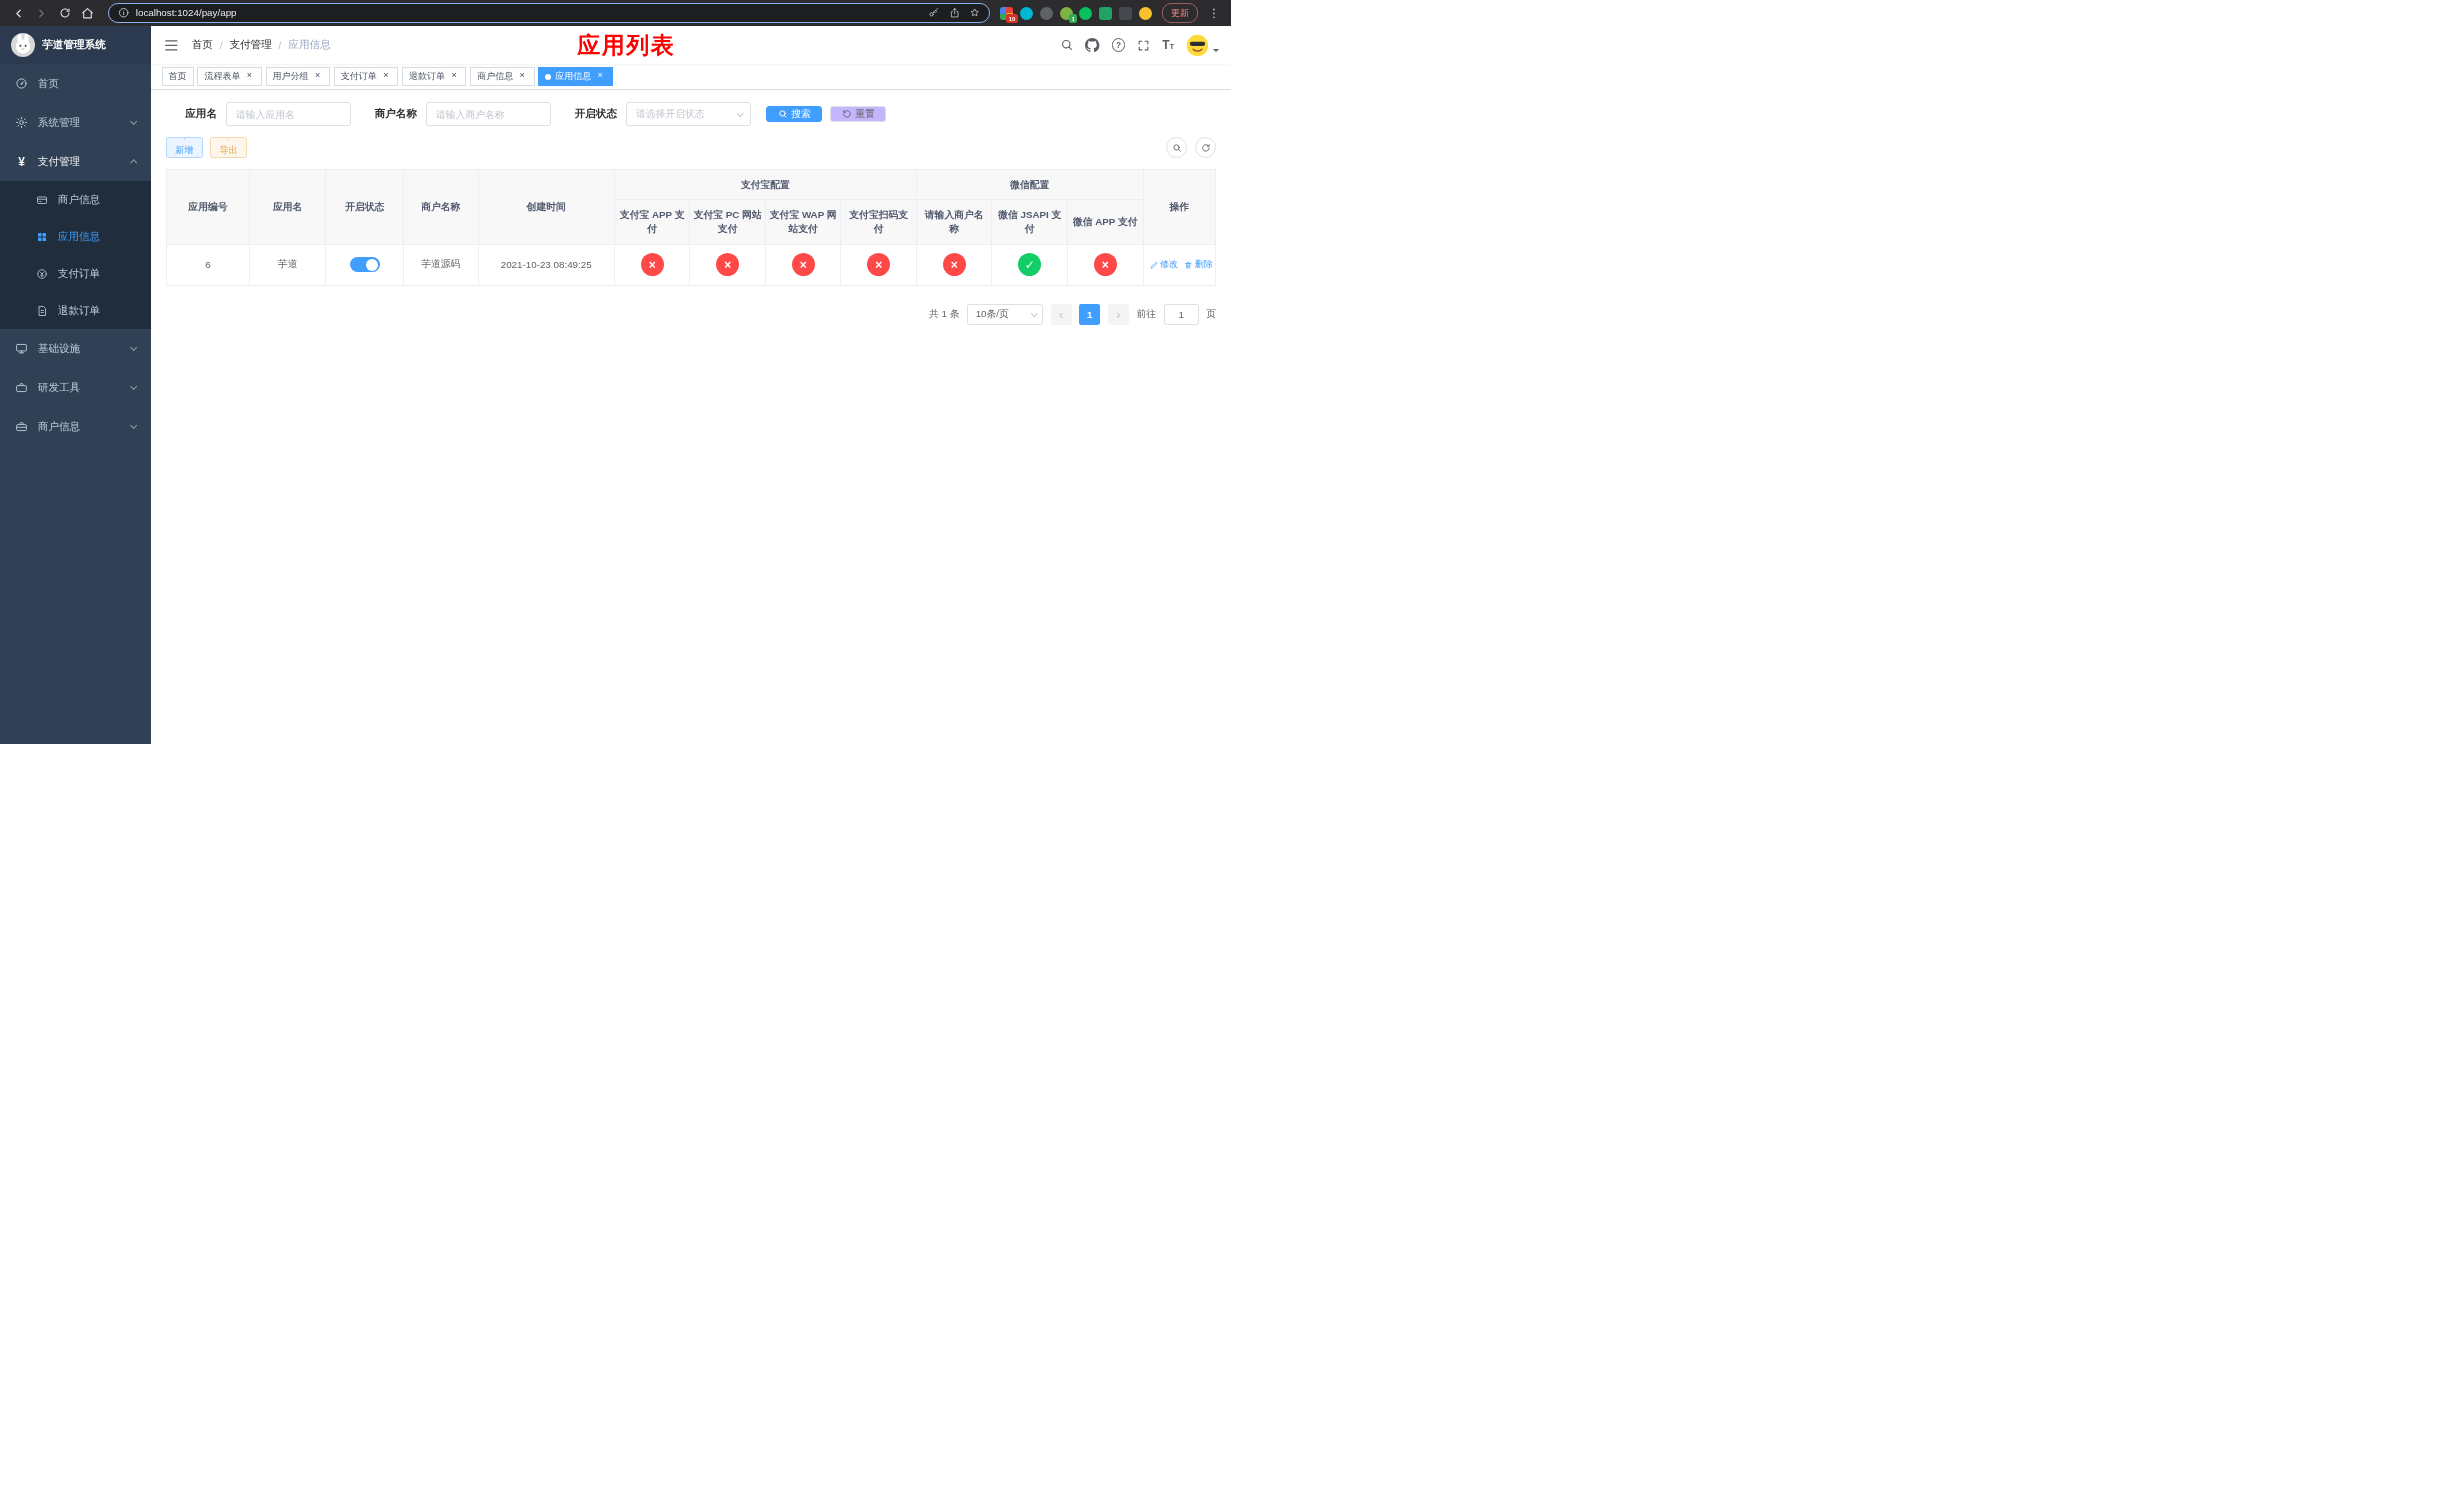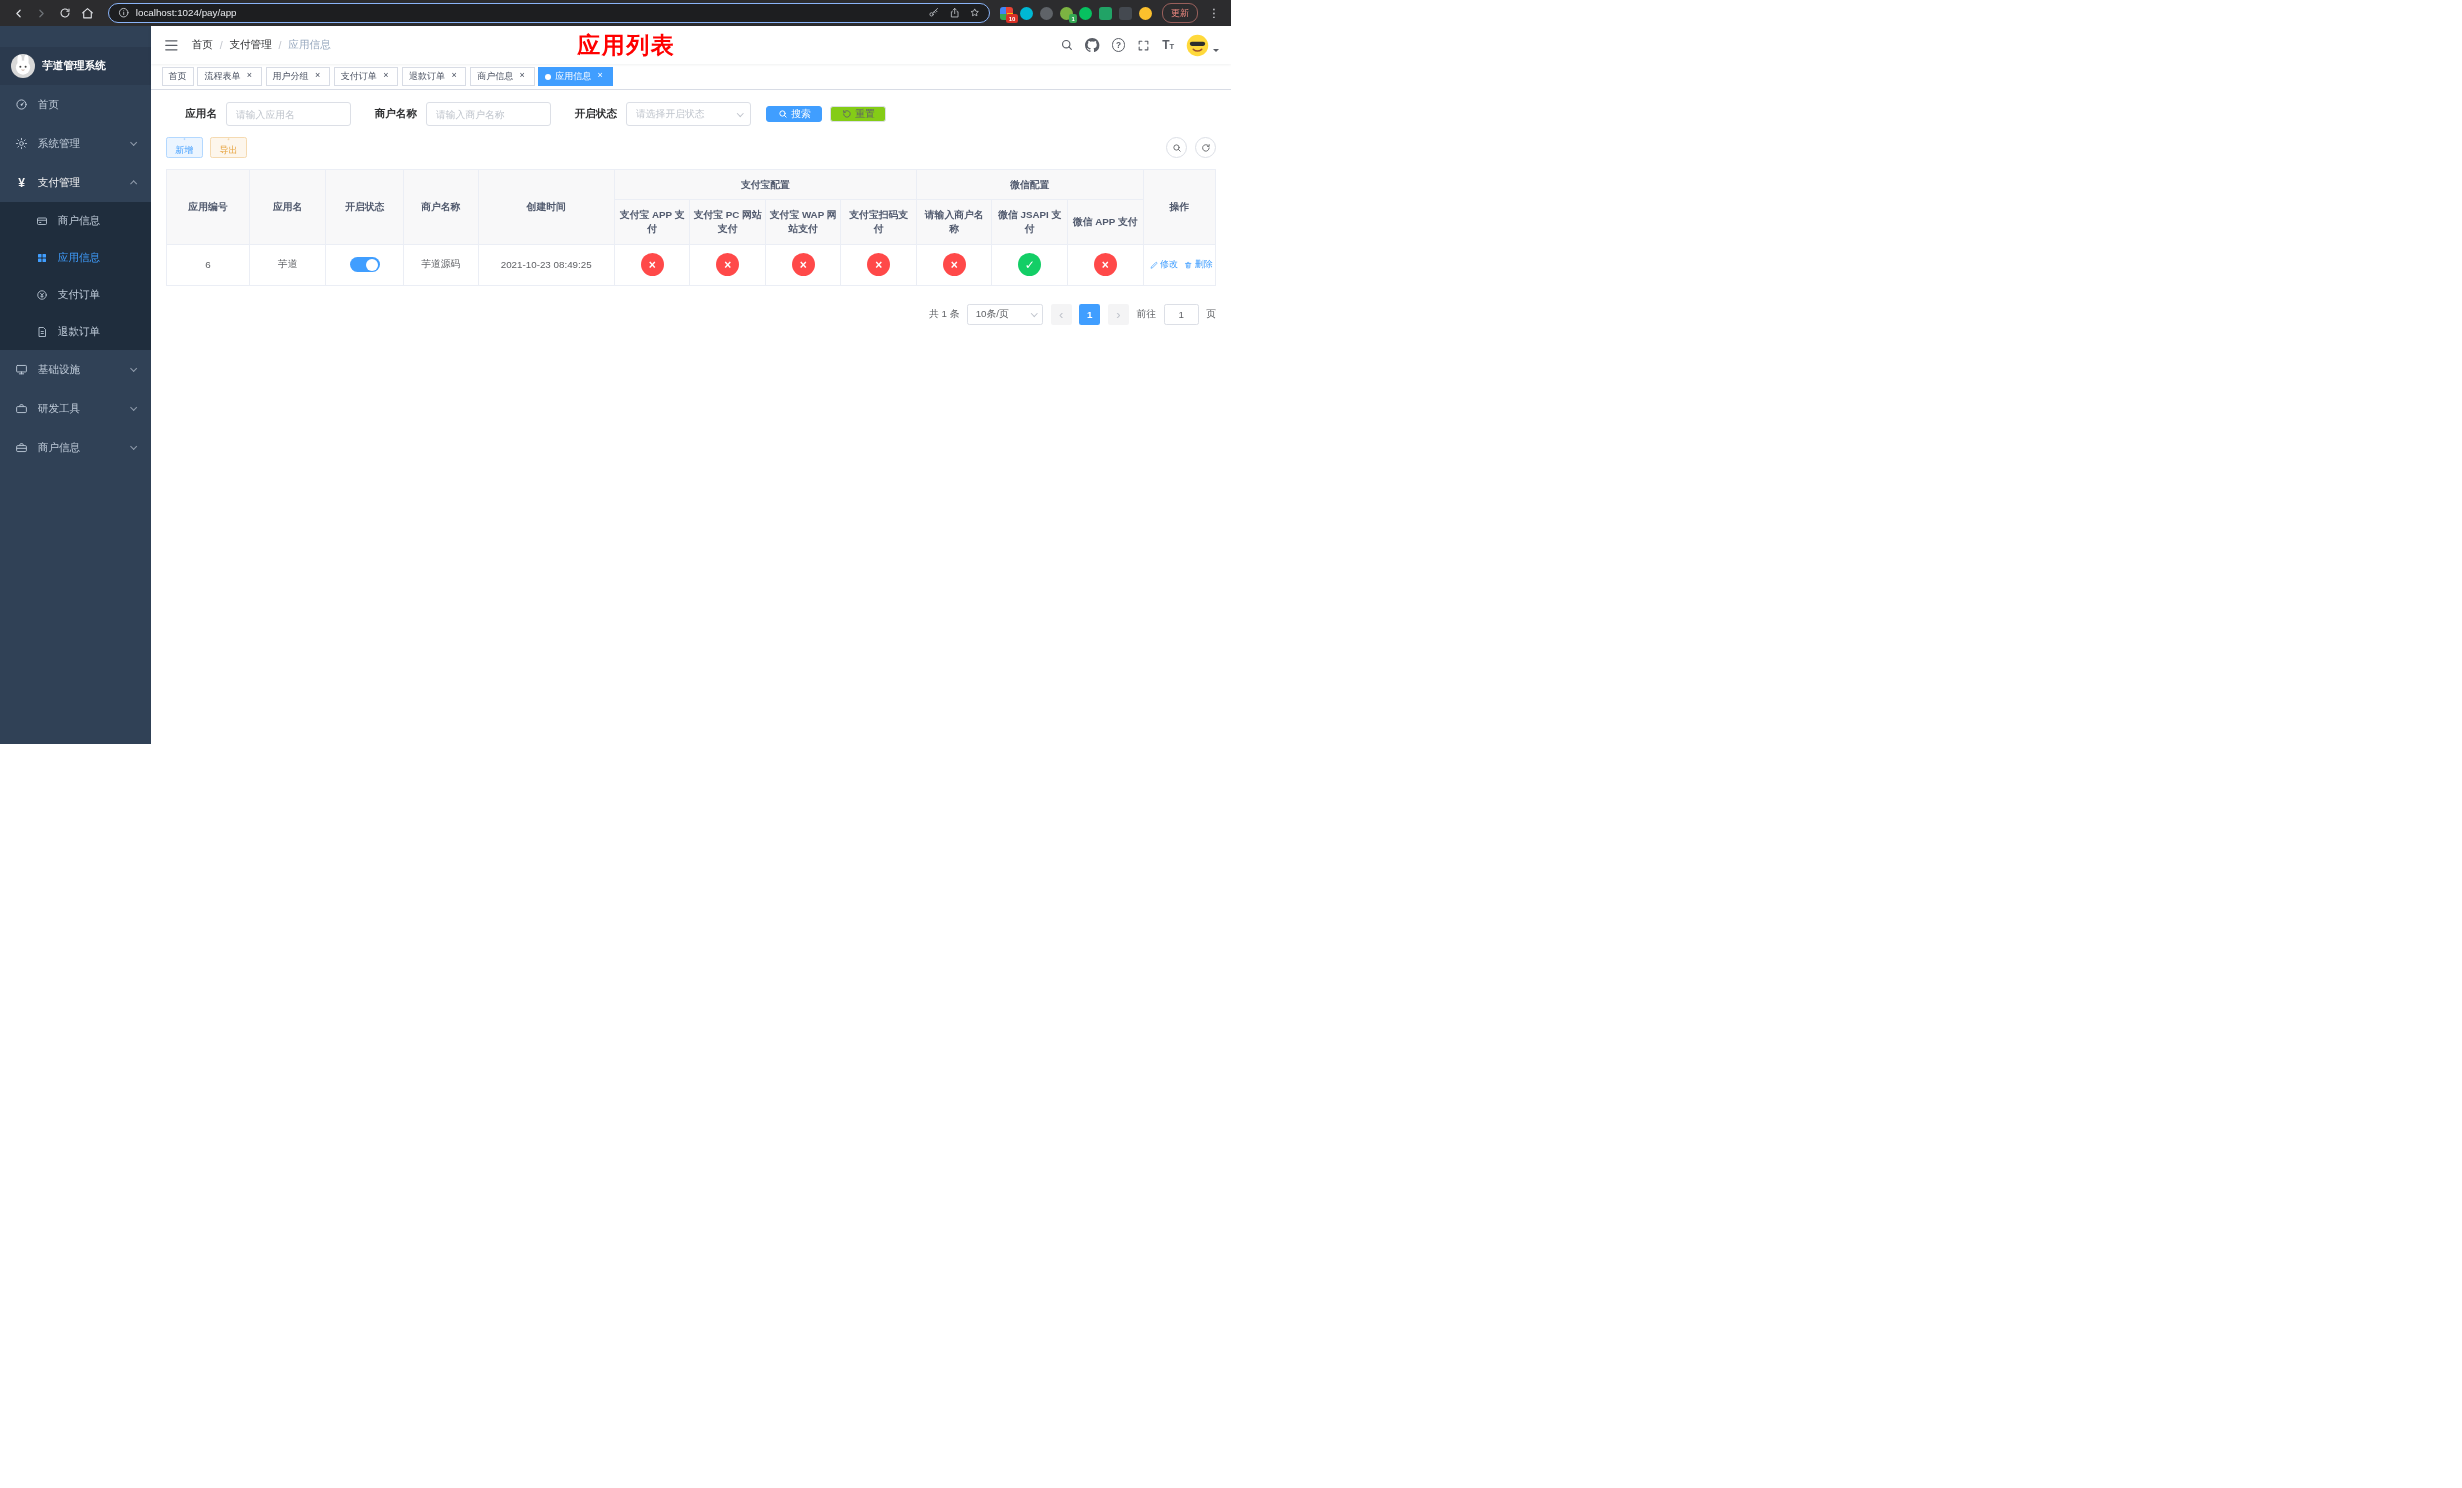--- a/index.html
+++ b/index.html
@@ -26,21 +26,21 @@
   .ext-face{background:#fbc02d;}
   .badge{position:absolute;bottom:-3.8px;right:-4.5px;font-size:6px;line-height:1;padding:1.5px 2.3px;border-radius:2.3px;color:#fff;font-weight:700;}
   .badge-red{background:#d93025;}
   .badge-green{background:#34a853;}
   .update-pill{color:#f28b82;border:0.8px solid rgba(242,139,130,.55);border-radius:9px;font-size:9px;padding:2.3px 7.6px;margin-left:3.8px;cursor:pointer;white-space:nowrap;}
   .kebab{color:#dfe1e5;font-size:11.4px;padding:0 3.8px;cursor:pointer;}
 
   
   .app{display:flex;height:719px;}
   .sidebar{width:151px;background:#304156;flex-shrink:0;display:flex;flex-direction:column;overflow:hidden;}
-  .logo-row{height:38px;display:flex;align-items:center;gap:7.6px;padding:0 10.6px;background:#2b3a4e;flex-shrink:0;margin-top:21px;}
+  .logo-row{height:38px;display:flex;align-items:center;gap:7.6px;padding:0 10.6px;background:#2b3a4e;flex-shrink:0;}
   .logo-title{color:#fff;font-size:10.6px;font-weight:700;white-space:nowrap;}
   .menu{flex:1;}
   .menu-item{height:39px;display:flex;align-items:center;padding:0 15px;color:#bfcbd9;font-size:10.6px;cursor:pointer;position:relative;white-space:nowrap;}
   .menu-item .mi-icon{width:13px;height:13px;margin-right:9.8px;flex-shrink:0;display:flex;align-items:center;justify-content:center;}
   .menu-item .chev{position:absolute;right:15px;width:5.3px;height:5.3px;border-right:1.1px solid #8f9bab;border-bottom:1.1px solid #8f9bab;transform:rotate(45deg);margin-top:-2.3px;}
   .menu-item.open{color:#f4f4f5;}
   .menu-item.open .chev{transform:rotate(-135deg);margin-top:3px;}
   .submenu .menu-item{height:37px;padding-left:35px;background:#1f2d3d;}
   .menu-item.active{color:#409eff;}
   .yen-glyph{font-size:12px;font-weight:700;line-height:1;}
@@ -77,21 +77,21 @@
   .filter-row{display:flex;align-items:center;margin-bottom:11.4px;}
   .filter-item{display:flex;align-items:center;margin-right:15px;}
   .filter-item label{min-width:51px;text-align:right;margin-right:9px;font-size:10.6px;color:#303133;font-weight:600;white-space:nowrap;}
   .f-input{width:125px;height:24px;border:0.8px solid #dcdfe6;border-radius:3px;padding:0 9px;font-size:9.8px;color:#606266;outline:none;background:#fff;}
   .f-input::placeholder{color:#bfc4cc;}
   .f-select{width:125px;height:24px;border:0.8px solid #dcdfe6;border-radius:3px;display:flex;align-items:center;justify-content:space-between;padding:0 7.6px 0 9px;font-size:9.8px;color:#bfc4cc;background:#fff;cursor:pointer;}
   .sel-caret{width:4.5px;height:4.5px;border-right:1px solid #c0c4cc;border-bottom:1px solid #c0c4cc;transform:rotate(45deg);margin-top:-2.3px;}
 
   .btn{height:16px;border-radius:3px;font-size:9.8px;display:inline-flex;align-items:center;gap:3.8px;padding:0 10.6px;cursor:pointer;border:0.8px solid transparent;white-space:nowrap;}
   .btn-primary{background:#409eff;color:#fff;border-color:#409eff;}
-  .btn-default{background:#84cc16;color:#606266;border-color:#dcdfe6;margin-left:7.6px;text-align:right;}
+  .btn-default{background:#c4b5fd;color:#606266;border-color:#dcdfe6;margin-left:7.6px;text-align:right;}
   .btn-mini{height:21px;font-size:9px;padding:0 8.3px;border-radius:2.3px;flex-direction:column;}
   .btn-plain-primary{background:#ecf5ff;color:#409eff;border-color:#b3d8ff;}
   .btn-plain-warning{background:#fdf6ec;color:#e6a23c;border-color:#f5dab1;}
 
   .toolbar-row{display:flex;align-items:center;margin-bottom:10.6px;gap:7.6px;}
   .toolbar-right{margin-left:auto;display:flex;gap:7.6px;}
   .circle-btn{width:21px;height:21px;border-radius:50%;border:0.8px solid #dcdfe6;background:#fff;color:#606266;display:flex;align-items:center;justify-content:center;cursor:pointer;}
 
   
   .app-table{width:100%;border-collapse:collapse;table-layout:fixed;}

